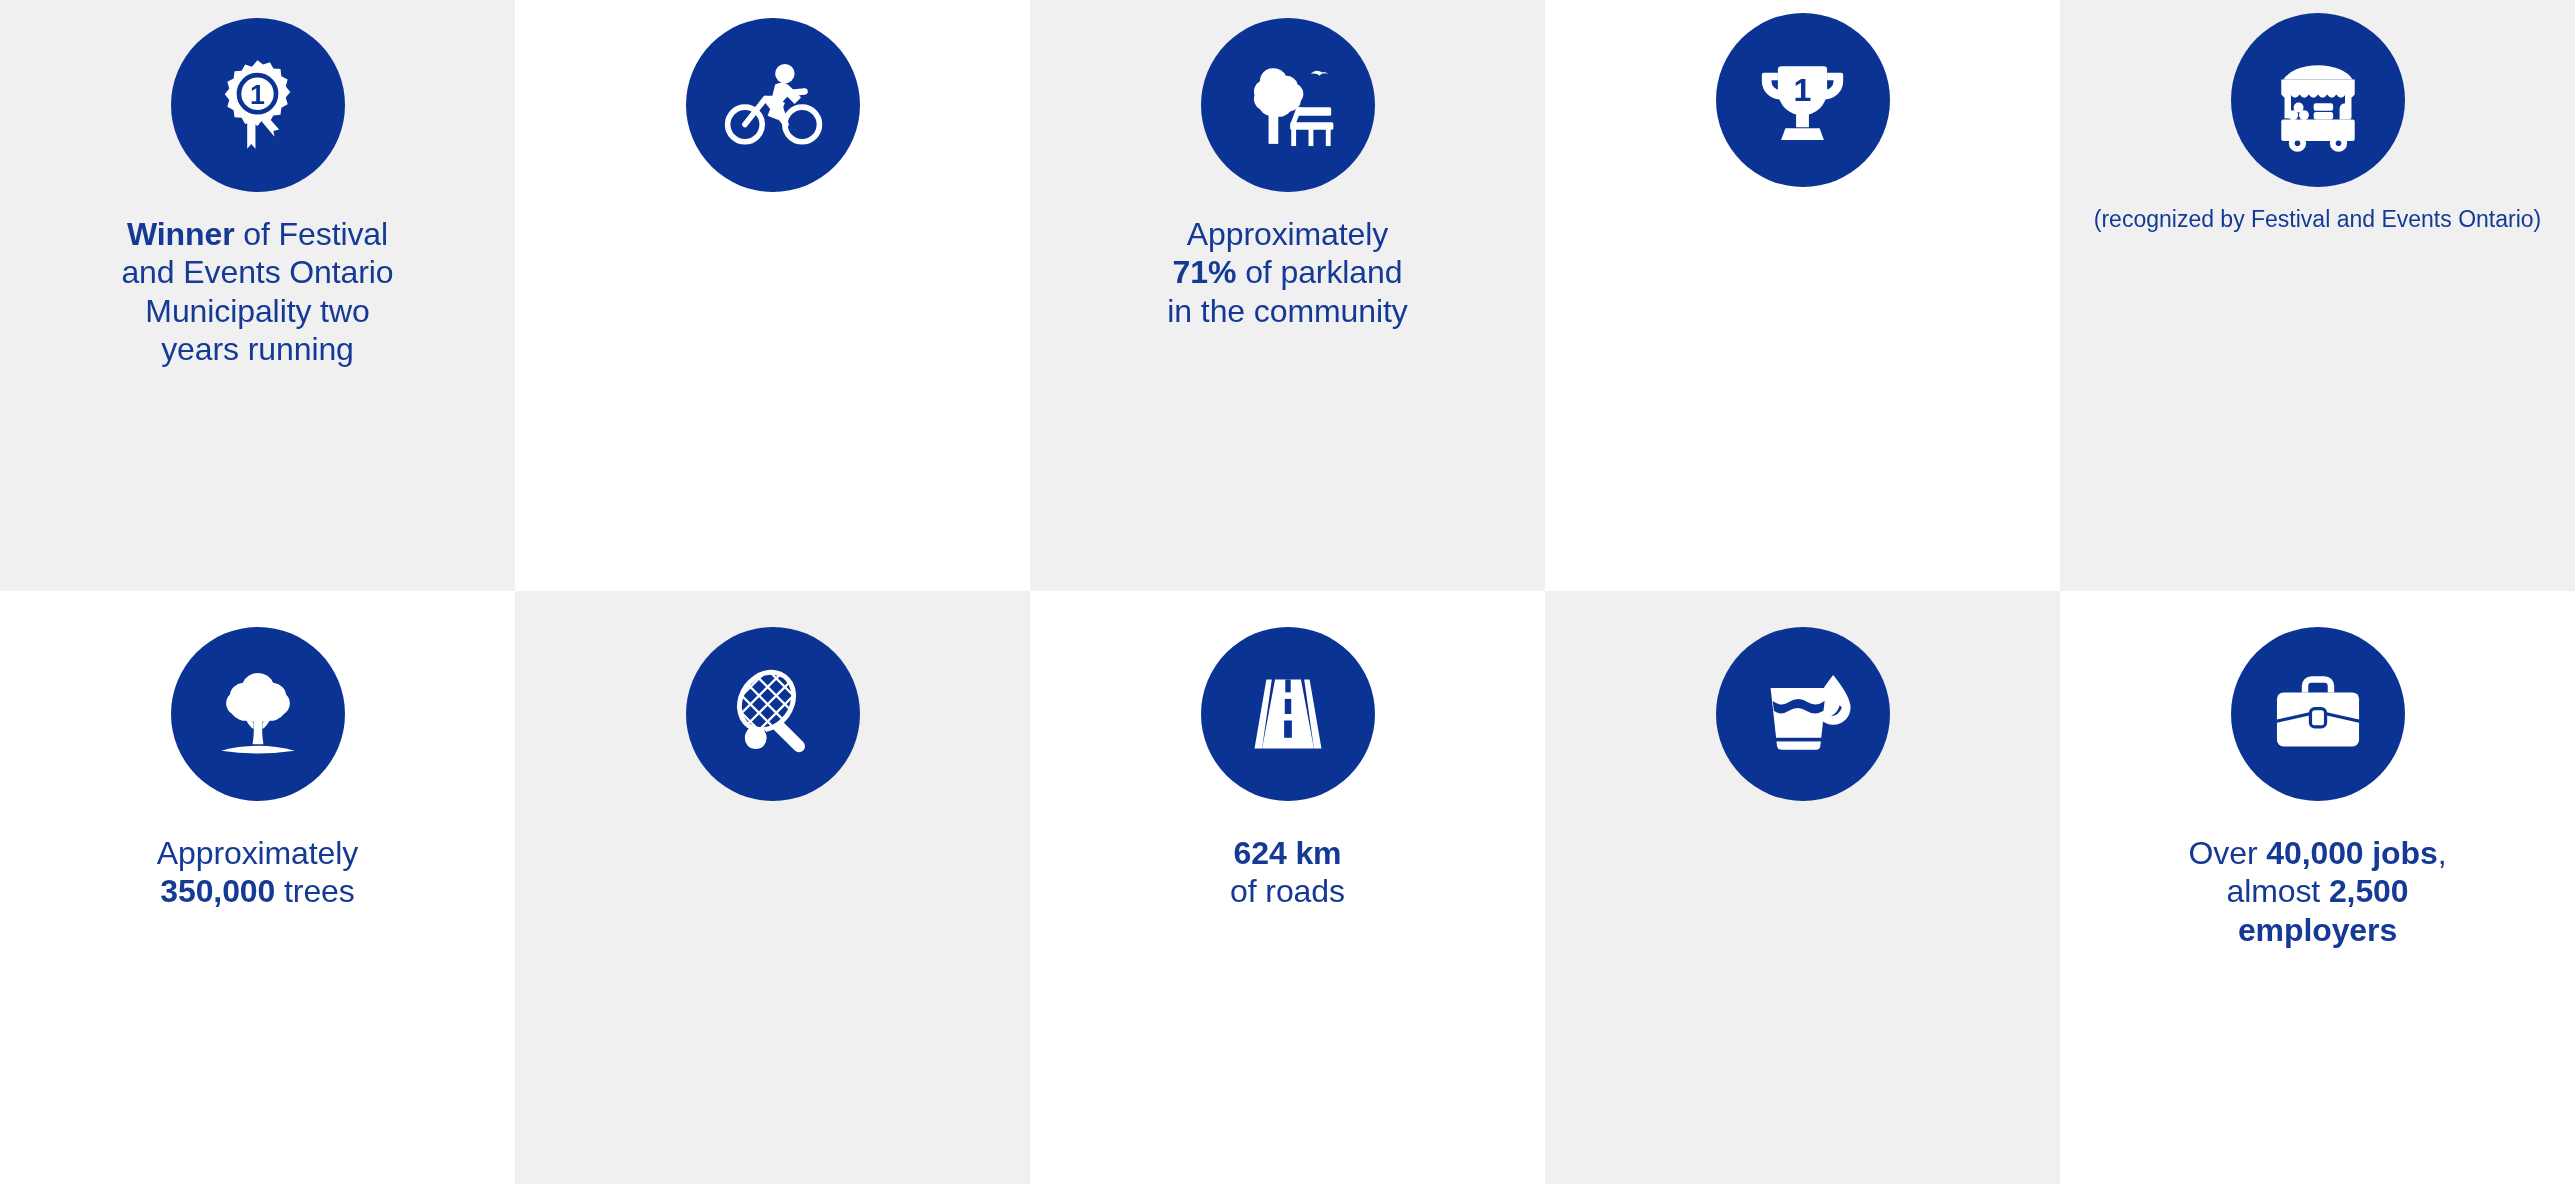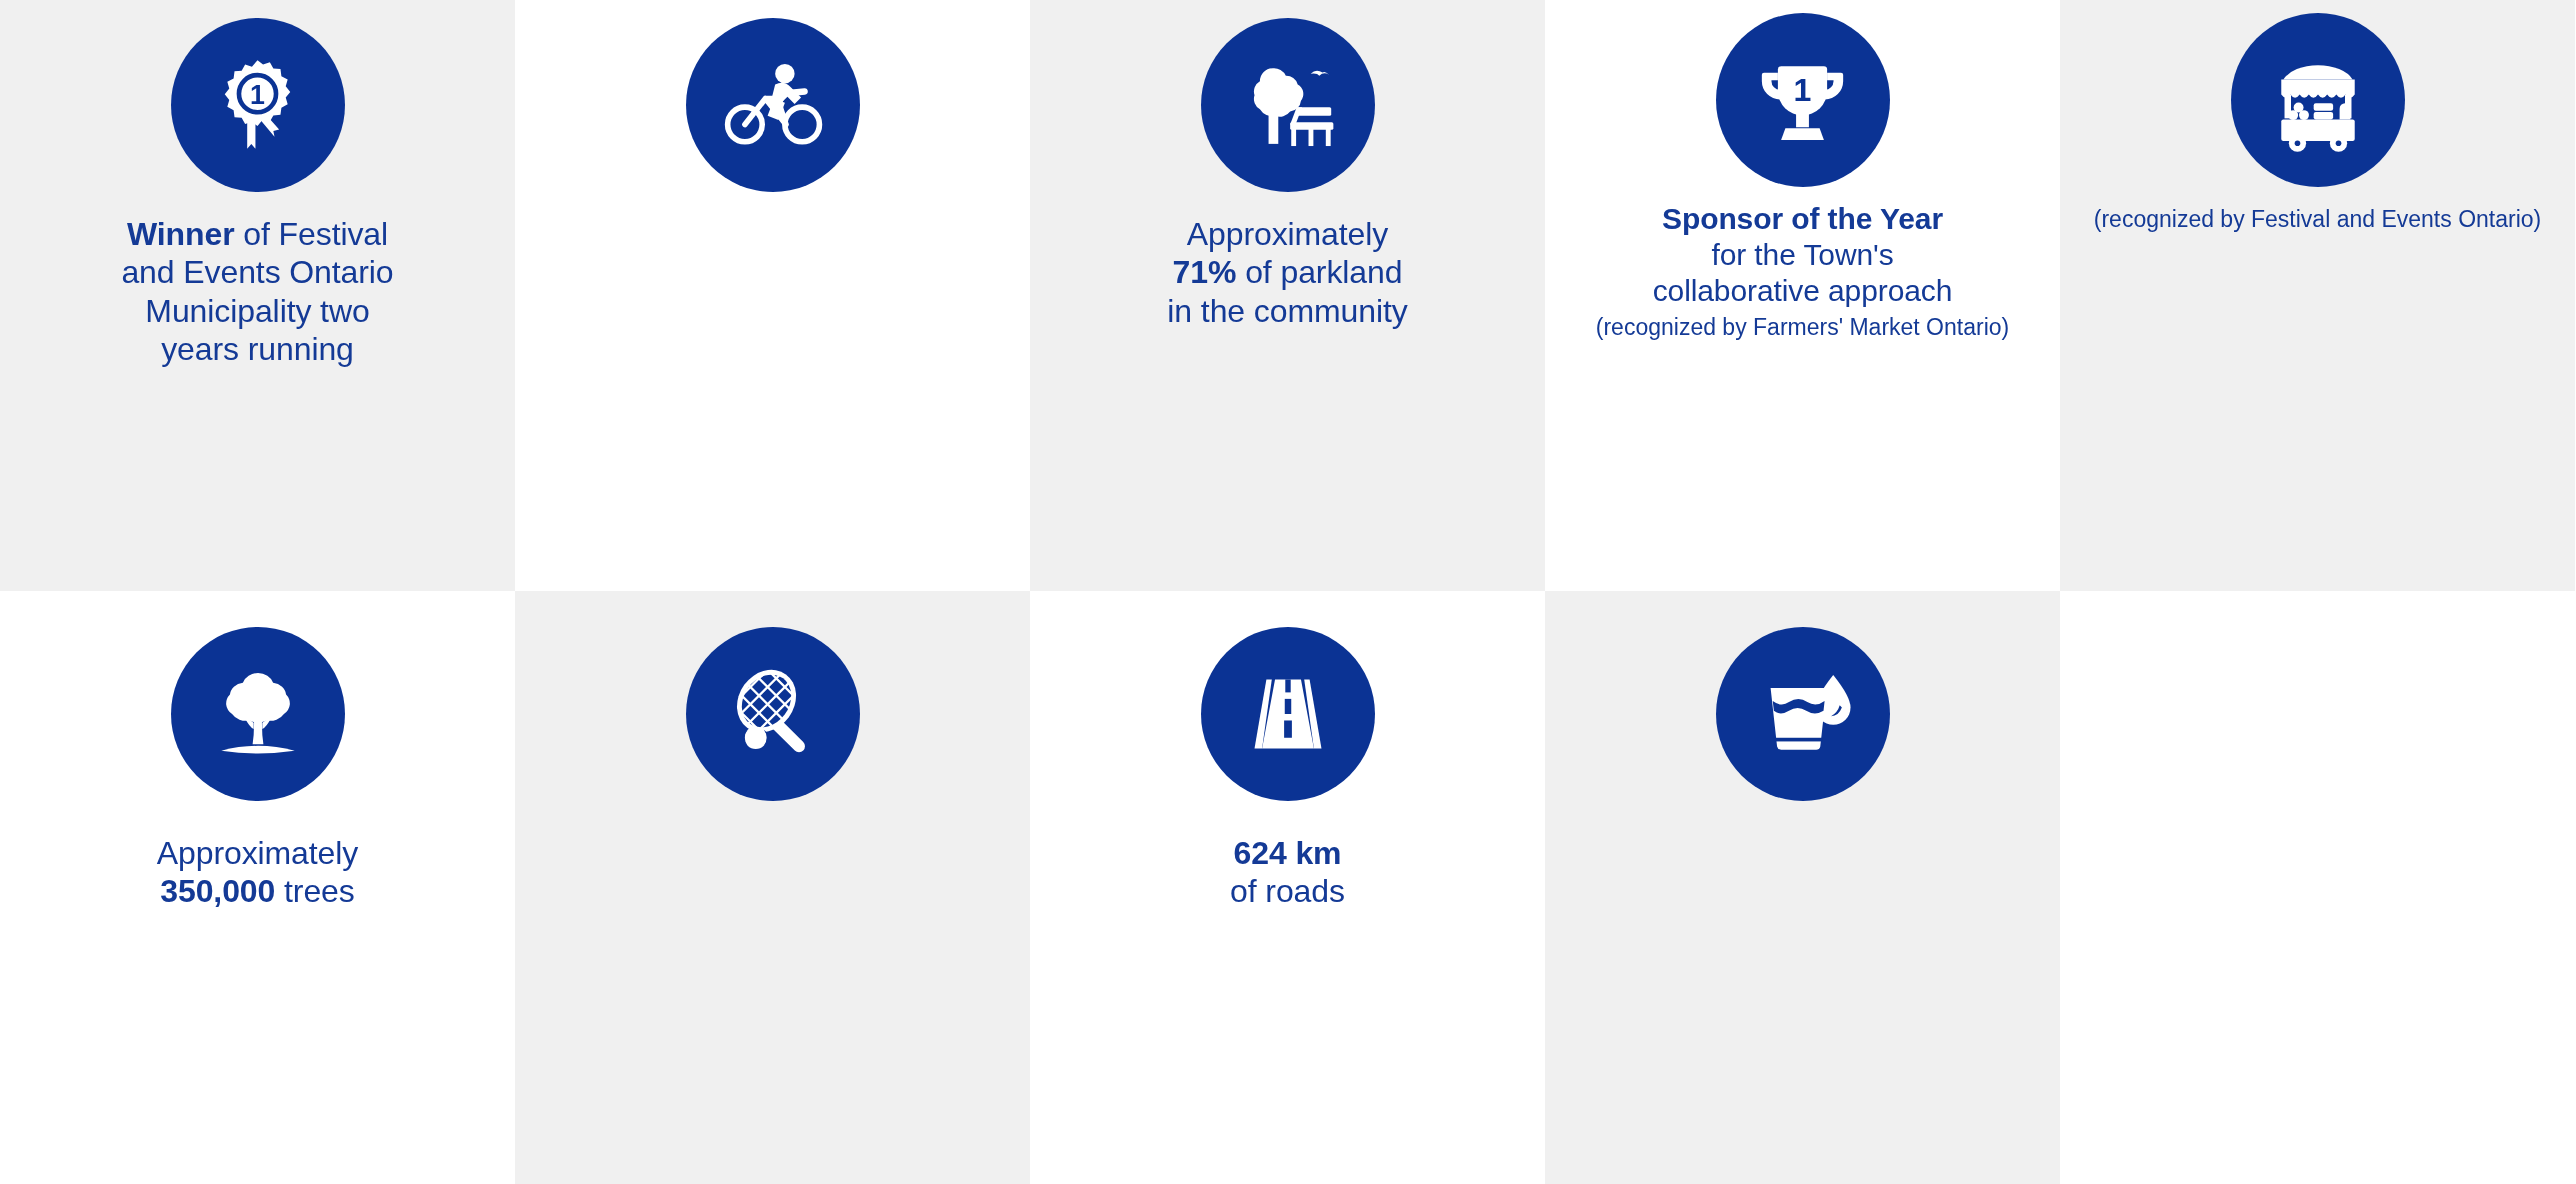--- a/index.html
+++ b/index.html
@@ -156,24 +156,20 @@
     <g fill="#ffffff">
       <path d="M30 18 h40 a3 3 0 0 1 3 3 v20 a23 23 0 0 1-23 23 a23 23 0 0 1-23-23 v-20 a3 3 0 0 1 3-3z"></path>
       <path d="M27 24 H14 a2 2 0 0 0-2 2 v6 a17 17 0 0 0 17 17 h1 v-9 h-1 a8 8 0 0 1-8-8 v-1 h6z"></path>
       <path d="M73 24 h13 a2 2 0 0 1 2 2 v6 a17 17 0 0 1-17 17 h-1 v-9 h1 a8 8 0 0 0 8-8 v-1 h-6z"></path>
       <rect x="44" y="62" width="12" height="13"></rect>
       <path d="M34 76 h32 l4 11 h-40z"></path>
     </g>
     <text x="50" y="50" text-anchor="middle" font-family="Liberation Sans, sans-serif" font-size="30" font-weight="700" fill="#0b3394">1</text>
   </svg>
         </span>
-      </div>
-      <div class="caption">
-        <div class="main"><b>Sponsor of the Year</b><br><span>for the Town's</span><br><span>collaborative approach</span></div>
-        <span class="note">(recognized by Farmers' Market Ontario)</span>
       </div>
     </div>
     <div class="cell bg-gray r1 has-note">
       <div class="badge">
         <span>
           <svg viewBox="0 0 100 100" width="108" height="108" aria-hidden="true">
     <g fill="#ffffff">
       <path d="M18 31 a34 20 0 0 1 64 0 z"></path>
       <path d="M16 31 h68 v14 q-4.25 6 -8.5 0 q-4.25 6 -8.5 0 q-4.25 6 -8.5 0 q-4.25 6 -8.5 0 q-4.25 6 -8.5 0 q-4.25 6 -8.5 0 q-4.25 6 -8.5 0 q-4.25 6 -8.5 0z"></path>
       <rect x="19" y="45" width="6" height="22"></rect>
@@ -270,14 +266,31 @@
     </g>
     <g fill="#0b3394">
       <path d="M22 38 q8 6 15 1 q9-6 17 0 q8 5 16-1 l-1 9 q-8 5 -16 0 q-8-5 -16 0 q-8 5 -14 0z"></path>
       <rect x="24" y="72" width="44" height="3.4"></rect>
       <path d="M84 42 q-2 7 -8 10 q7 0 10-8z"></path>
     </g>
   </svg>
         </span>
       </div>
     </div>
+    <div class="cell bg-white r2">
+      <div class="badge">
+        <span>
+          <svg viewBox="0 0 100 100" width="108" height="108" aria-hidden="true">
+    <g fill="none" stroke="#ffffff" stroke-width="6">
+      <path d="M38 30 v-6 a6 6 0 0 1 6-6 h12 a6 6 0 0 1 6 6 v6"></path>
+    </g>
+    <rect x="12" y="30" width="76" height="50" rx="6" fill="#ffffff"></rect>
+    <path d="M12 55 L44 48 h12 l32 7 v3 L56 51 H44 L12 58z" fill="#0b3394"></path>
+    <rect x="43" y="45" width="14" height="17" rx="4" fill="#ffffff" stroke="#0b3394" stroke-width="3"></rect>
+  </svg>
+        </span>
+      </div>
+      <div class="caption">
+        <div class="main"><span>Over </span><b>40,000 jobs</b><span>,</span><br><span>almost </span><b>2,500</b><br><b>employers</b></div>
+      </div>
+    </div>
   </div>
 
 
 </body></html>

